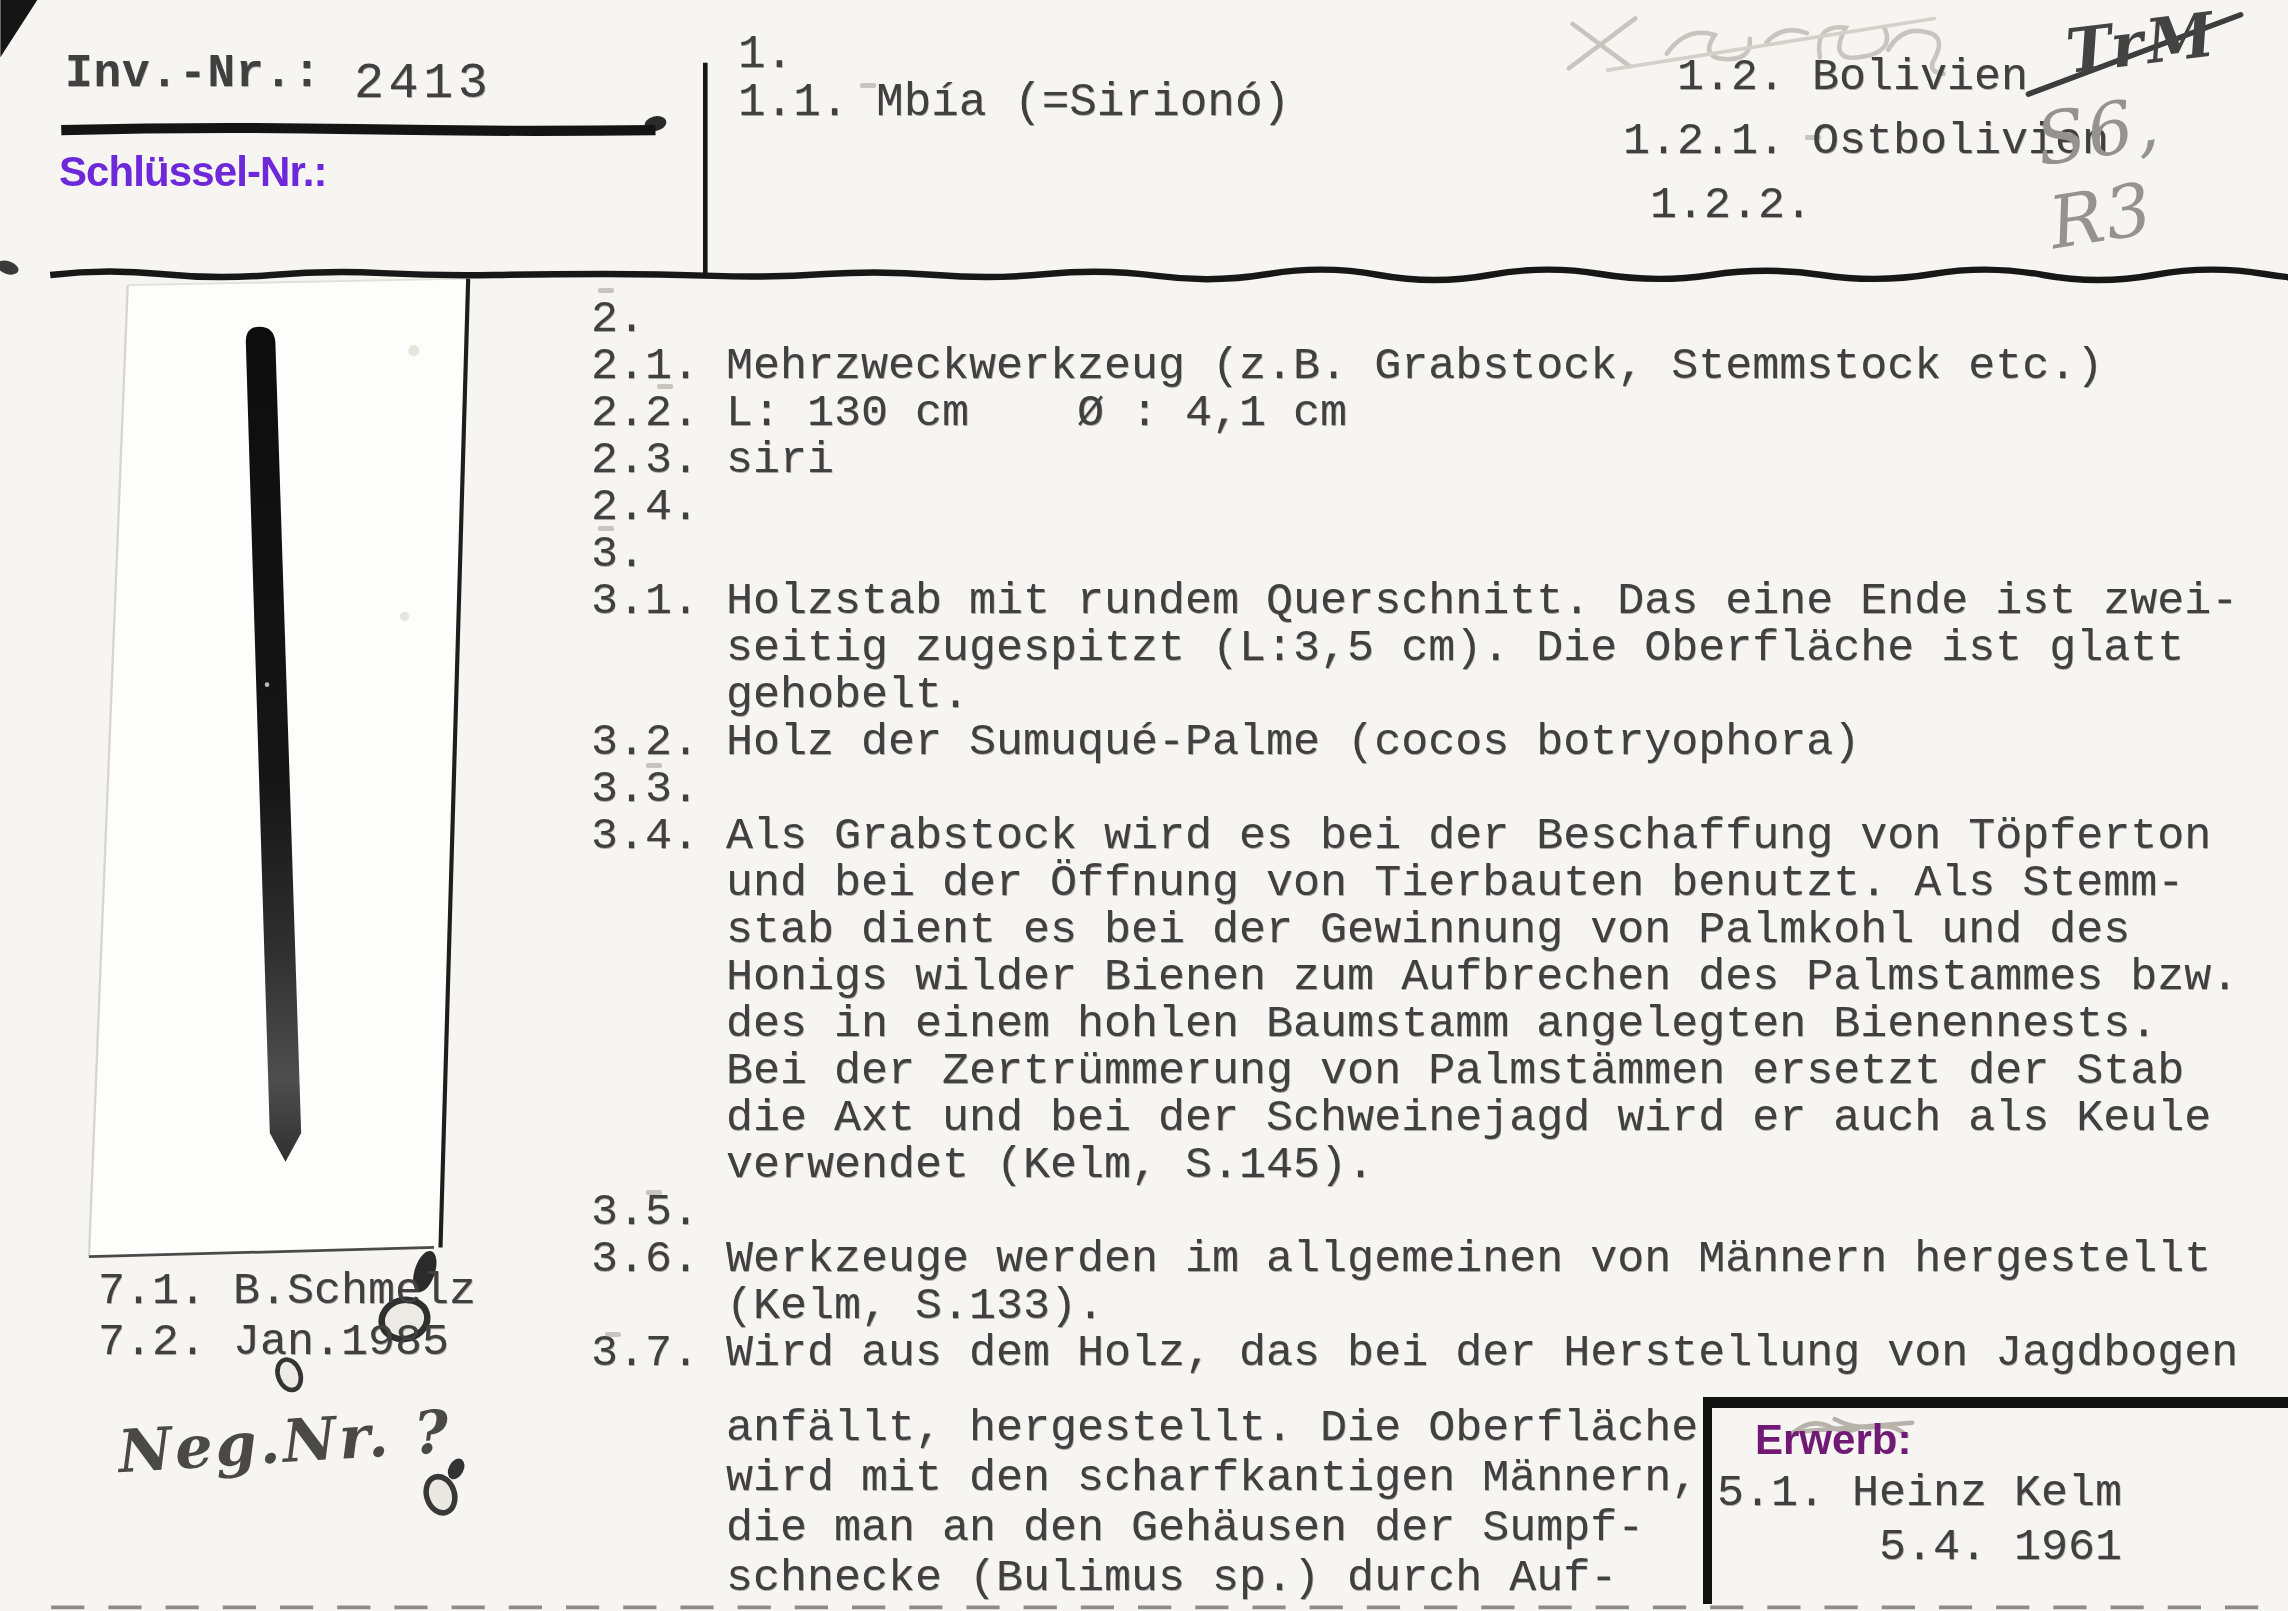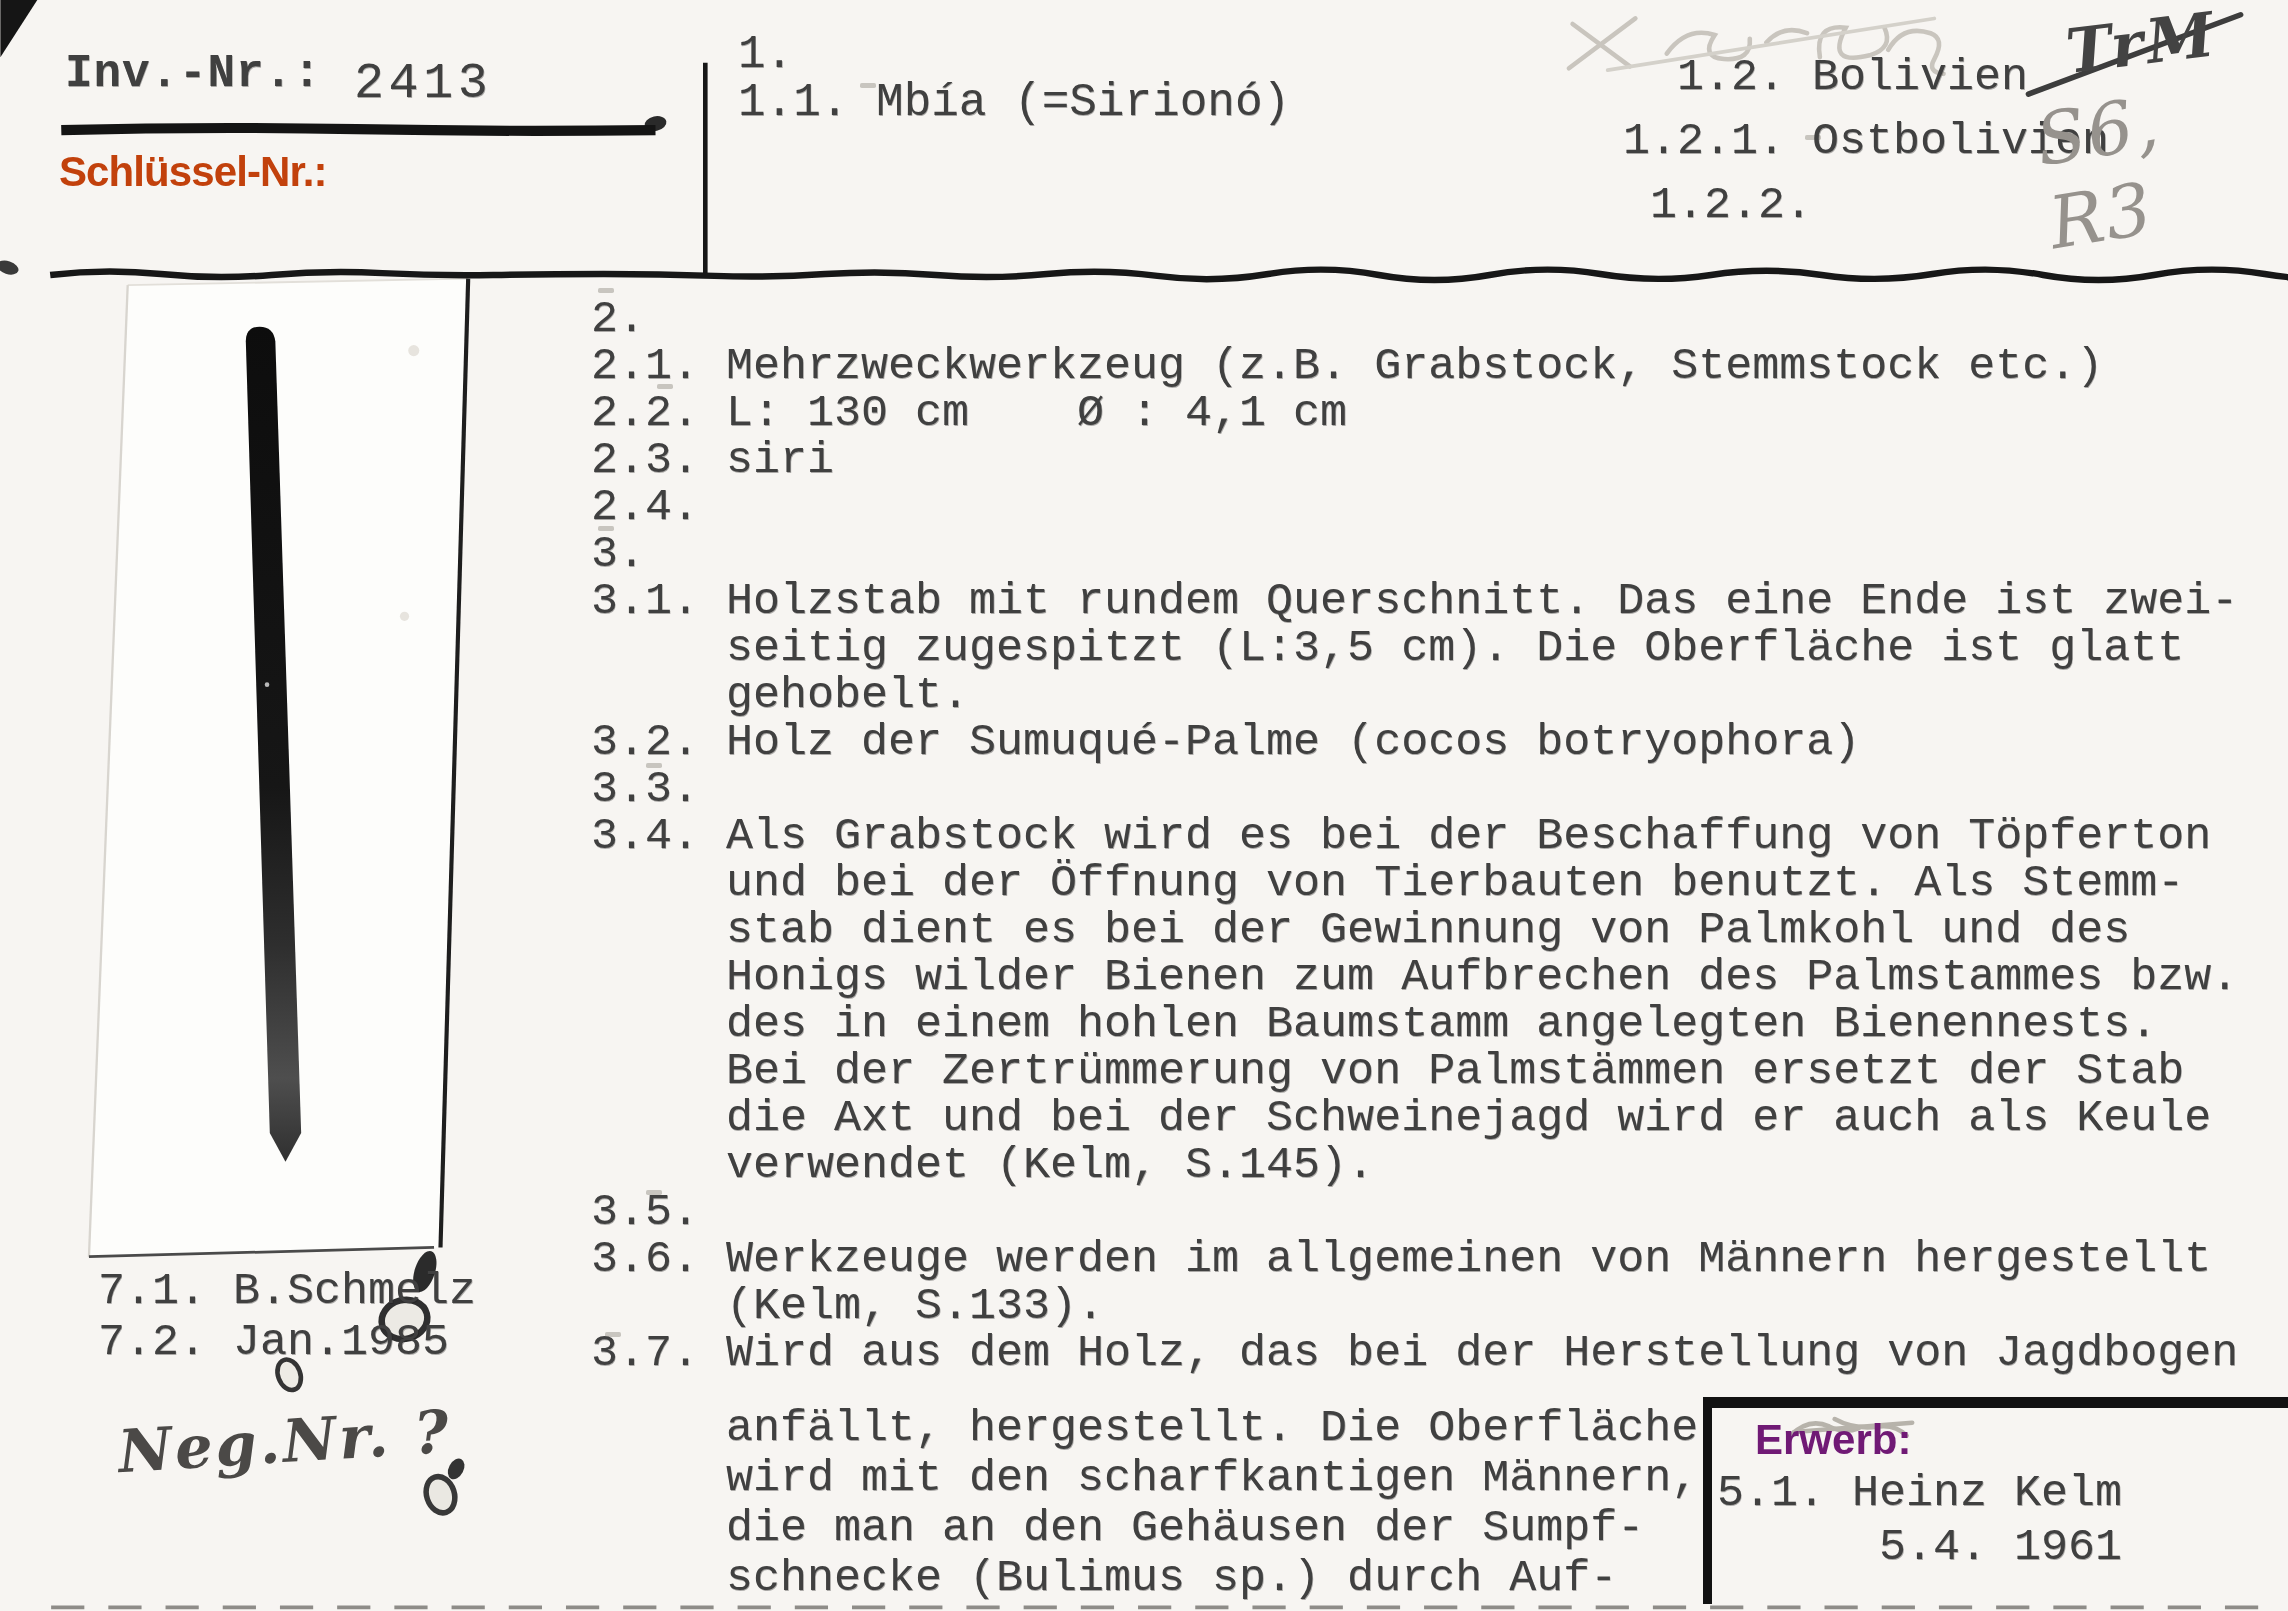--- a/index.html
+++ b/index.html
@@ -38,21 +38,21 @@
     left:65px;top:48px;
     font-size:46px;font-weight:700;letter-spacing:0.9px;
   }
   .inv-value{
     left:354px;top:55px;
     font-size:50px;letter-spacing:4.6px;
   }
   .schluessel{
     left:59px;top:148px;
     font-family:"Liberation Sans", sans-serif;
-    font-weight:700;font-size:42px;letter-spacing:-0.9px;color:#c2410c;
+    font-weight:700;font-size:42px;letter-spacing:-0.9px;color:#6d28d9;
   }
   .footer-left{
     left:66px;top:1266px;
     font-size:45px;line-height:51px;margin-left:32px;
   }
   .erwerb-box{
     left:1703px;top:1397px;width:586px;height:207px;
     border-top:11px solid #121212;
     border-left:9.2px solid #121212;
     box-sizing:border-box;

